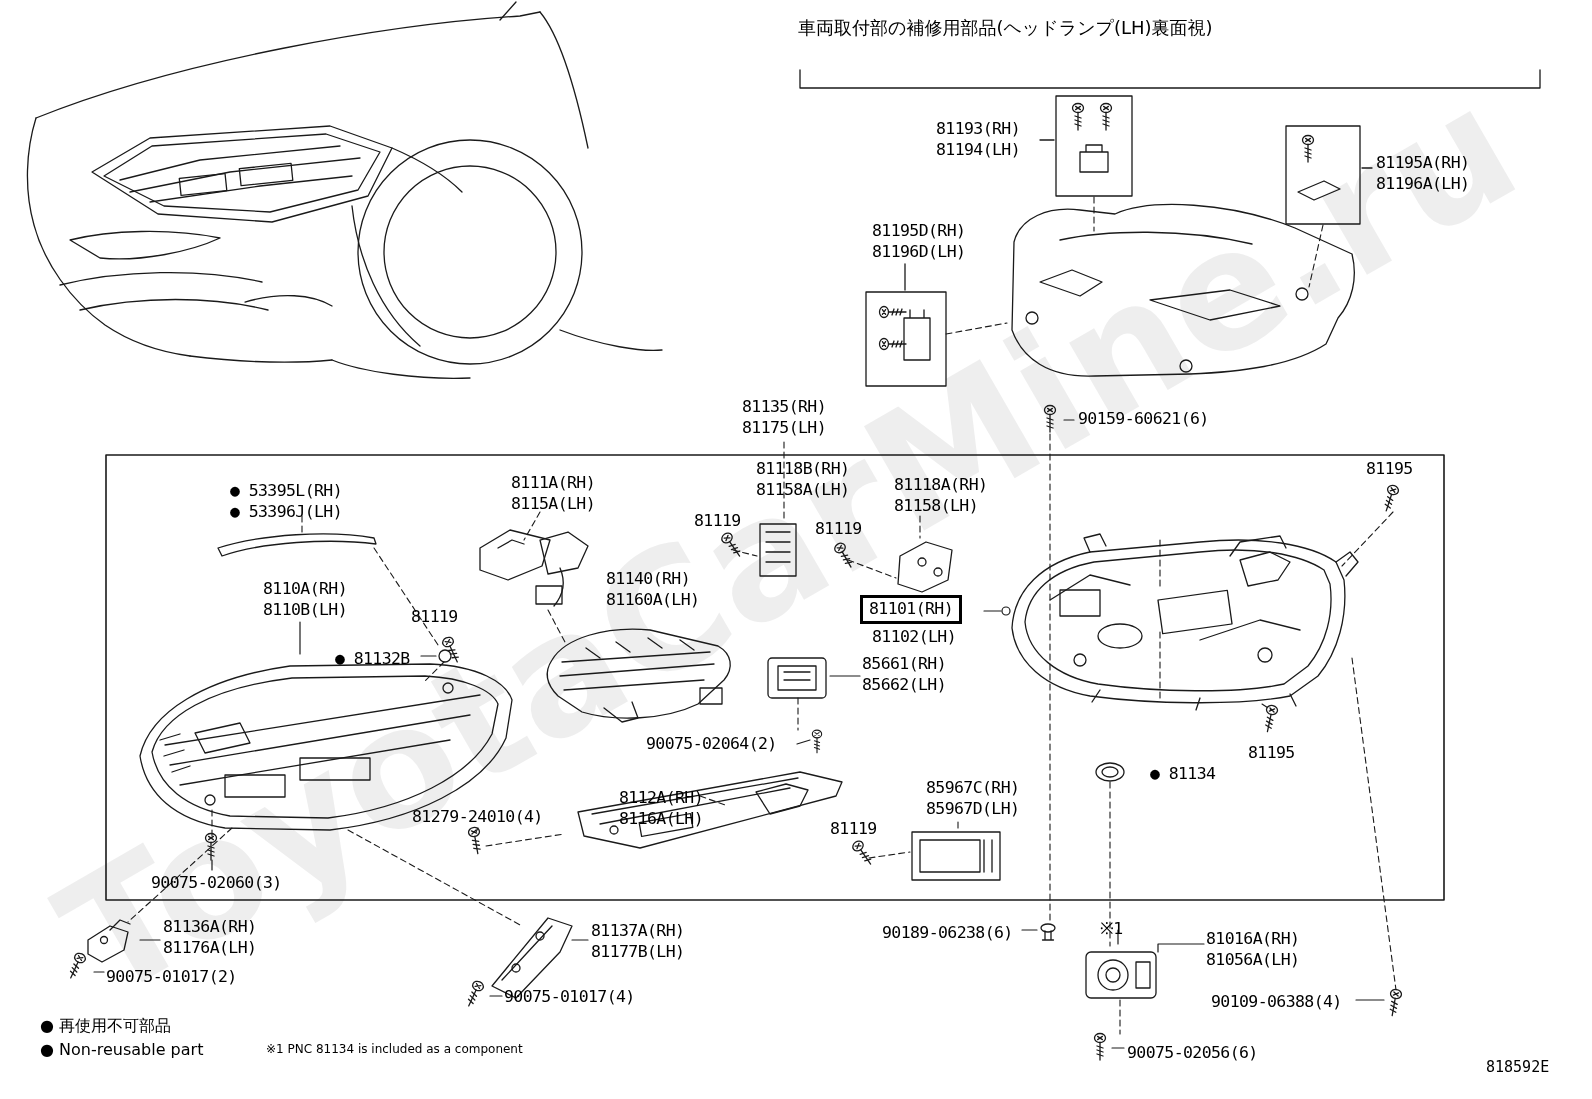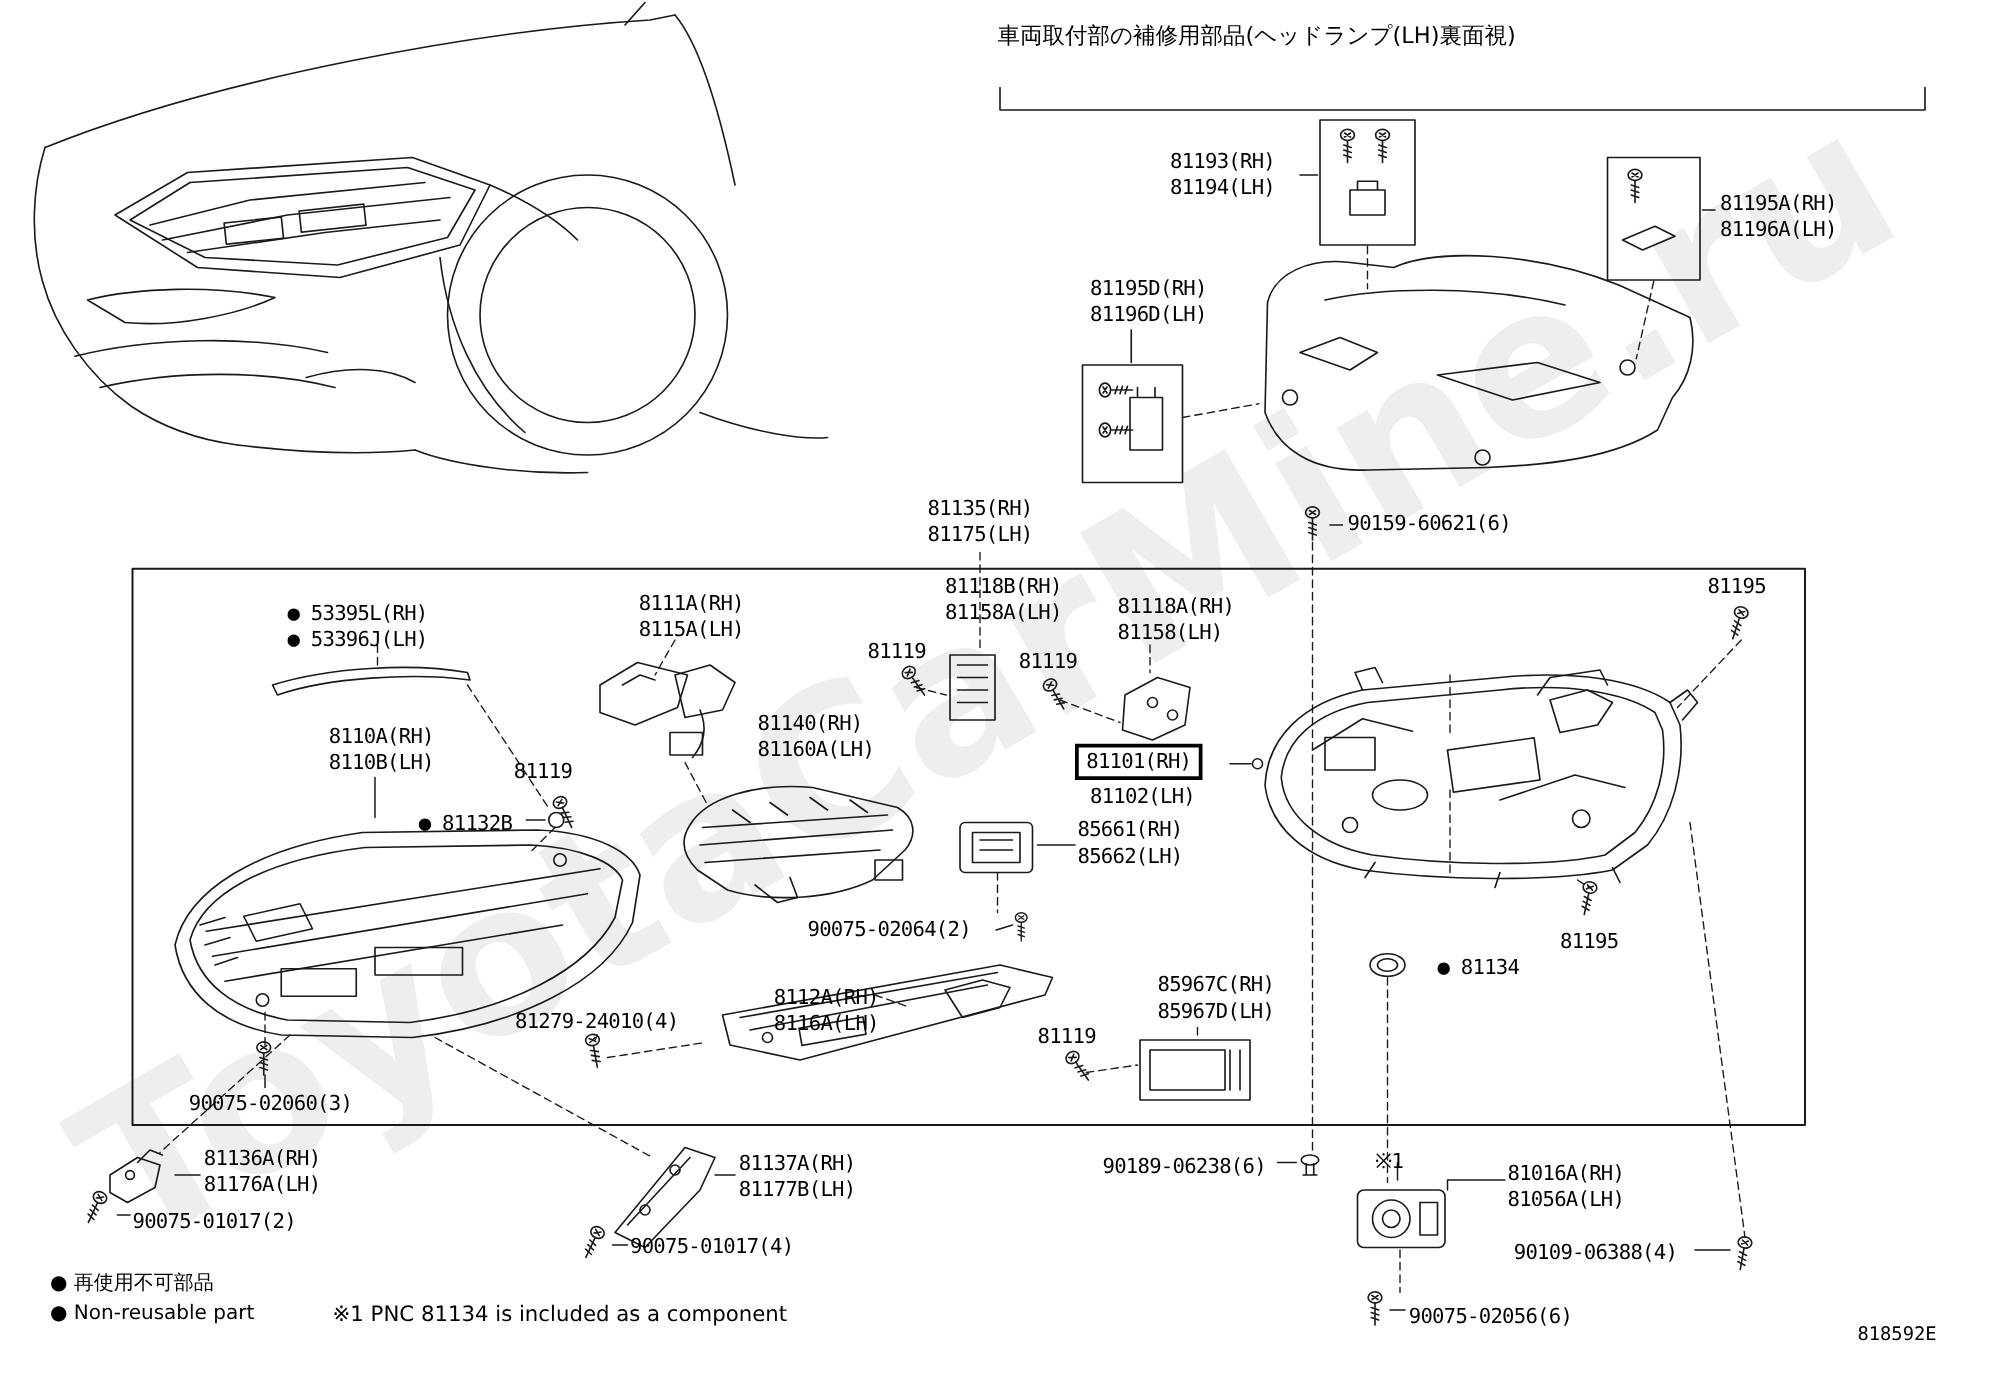--- a/index.html
+++ b/index.html
@@ -21,21 +21,21 @@
   }
   .lbl {
     position:absolute; font-size:16.5px; line-height:21px;
     letter-spacing:-0.6px; white-space:nowrap; color:#000;
   }
   .lbl span { display:block; }
   .boxed { border:3px solid #000; padding:1px 6px 2px; line-height:20px; }
   .hdr-jp { position:absolute; font-family:"DejaVu Sans","Liberation Sans",sans-serif; font-size:18px; white-space:nowrap; }
   .hdr-en { position:absolute; font-family:"DejaVu Sans","Liberation Sans",sans-serif; font-size:15.5px; letter-spacing:0.2px; white-space:nowrap; }
   .legend { position:absolute; font-family:"DejaVu Sans","Liberation Sans",sans-serif; font-size:16px; white-space:nowrap; }
-  .note { position:absolute; font-family:"DejaVu Sans","Liberation Sans",sans-serif; font-size:17px; white-space:nowrap; }
+  .note { position:absolute; font-family:"DejaVu Sans","Liberation Sans",sans-serif; font-size:12px; white-space:nowrap; }
   .code { position:absolute; font-size:15px; white-space:nowrap; }
 </style>
 </head>
 <body>
 
 <div class="stage">
 
   <div class="watermark">ToyotaCarMine.ru</div>
 
   <svg class="art" width="1592" height="1099" viewBox="0 0 1592 1099" fill="none" stroke="#1a1a1a" stroke-width="1.3" stroke-linecap="round" stroke-linejoin="round">

